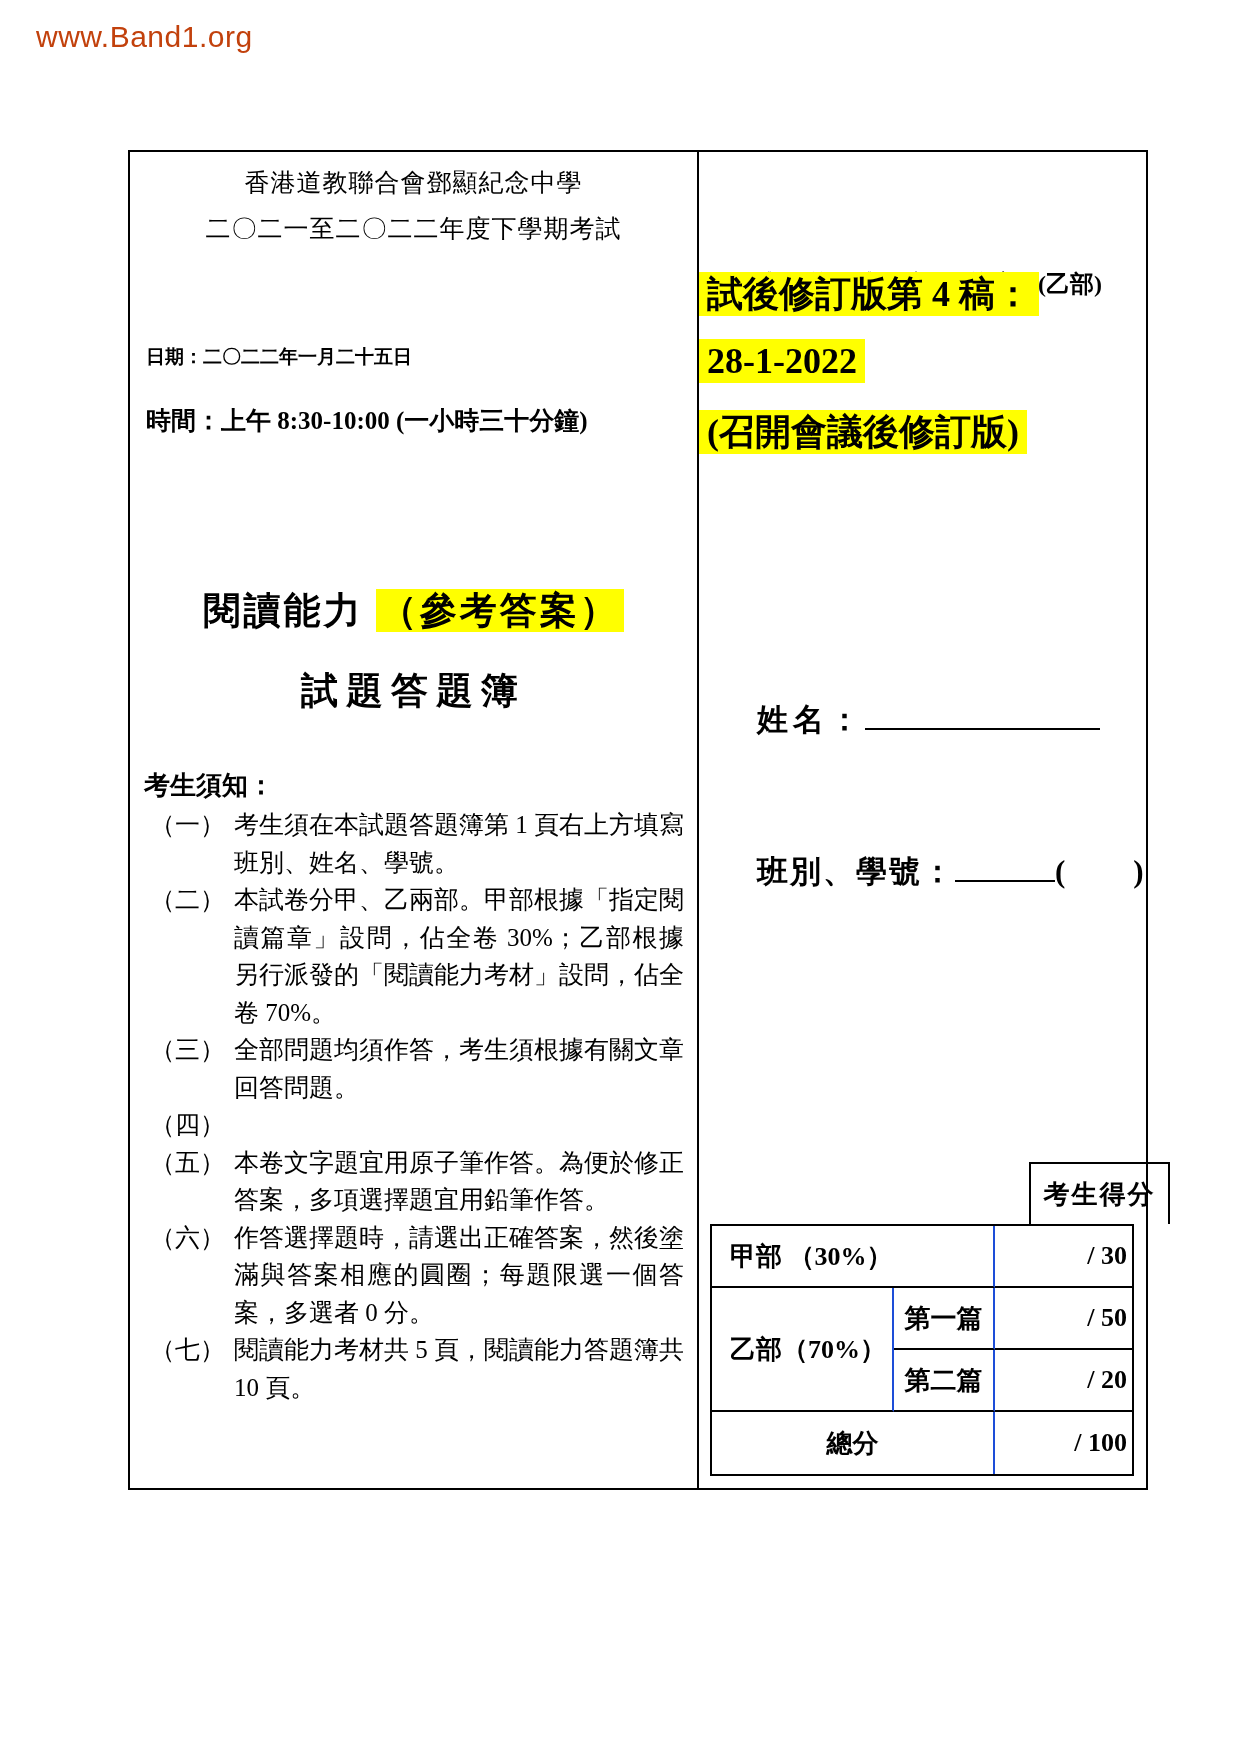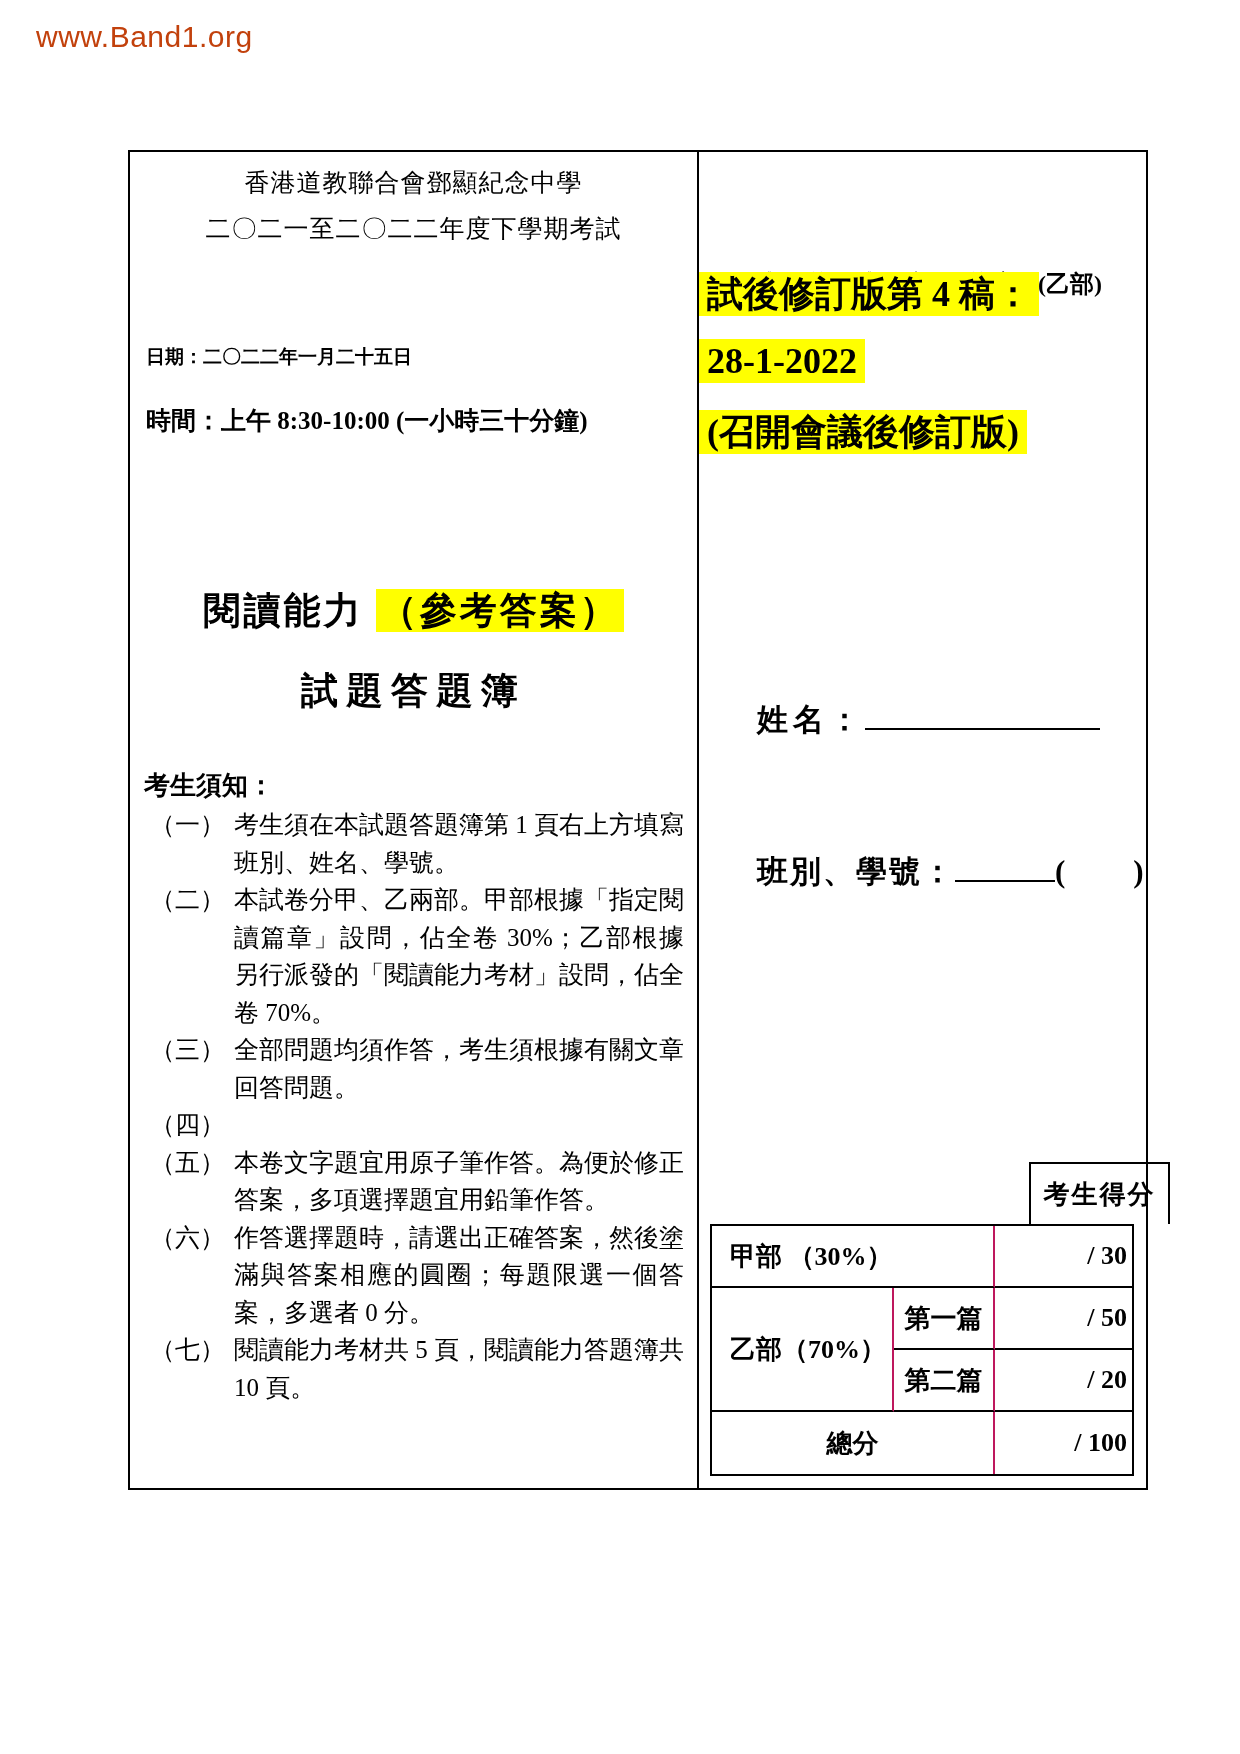--- a/index.html
+++ b/index.html
@@ -56,21 +56,21 @@
   }
   .st-body{
     position:absolute;left:0;top:62px;width:424px;border:2px solid #000;box-sizing:border-box;
     display:grid;grid-template-columns:182px 101px 1fr;grid-auto-rows:62px;background:#fff;
   }
   .c{display:flex;align-items:center;font-size:26px;font-weight:bold;box-sizing:border-box;}
   .c-label{padding-left:18px;}
   .c-center{justify-content:center;}
   .c-score{justify-content:flex-end;padding-right:5px;}
   .bb{border-bottom:2px solid #000;}
-  .br{border-right:2px solid #be185d;}
+  .br{border-right:2px solid #1d4ed8;}
   .span2col{grid-column:1 / 3;}
   .span2row{grid-row:span 2;}
 </style>
 </head>
 <body>
 
 <div class="watermark">www.Band1.org</div>
 
 <div class="sheet">
 

